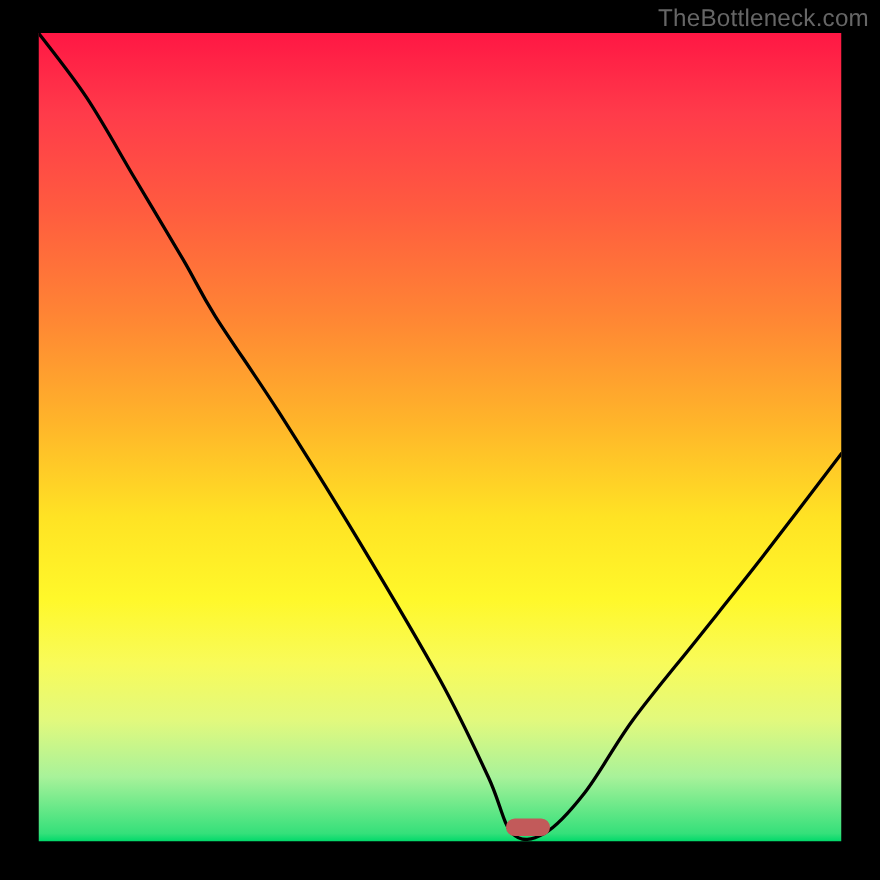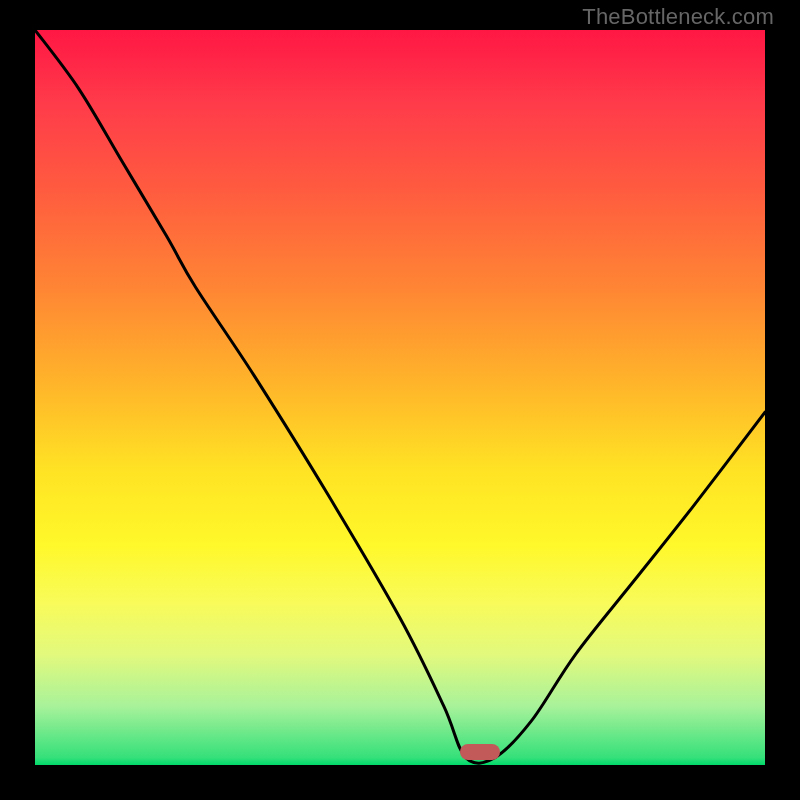--- a/index.html
+++ b/index.html
@@ -13,21 +13,21 @@
   }
   .frame {
     position: relative;
     width: 800px;
     height: 800px;
     background: #000;
   }
   .watermark {
     position: absolute;
     top: 4px;
-    right: 26px;
+    right: 10px;
     color: #666;
     font-size: 22px;
     font-weight: 500;
     letter-spacing: 0.2px;
     z-index: 20;
   }
   .plot-area {
     position: absolute;
     left: 35px;
     top: 30px;

